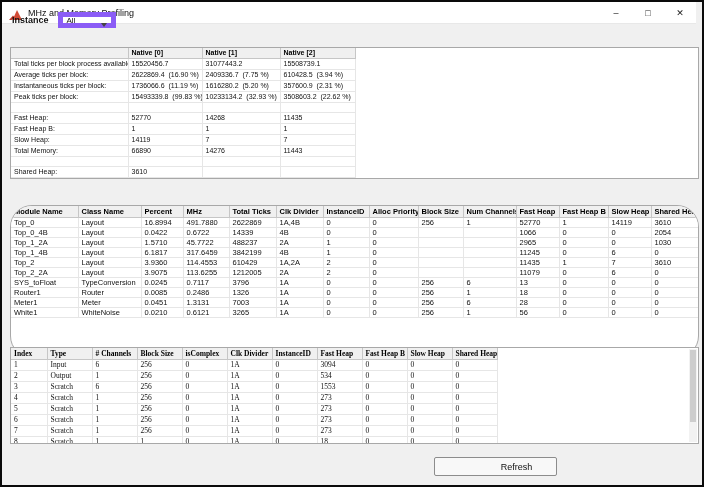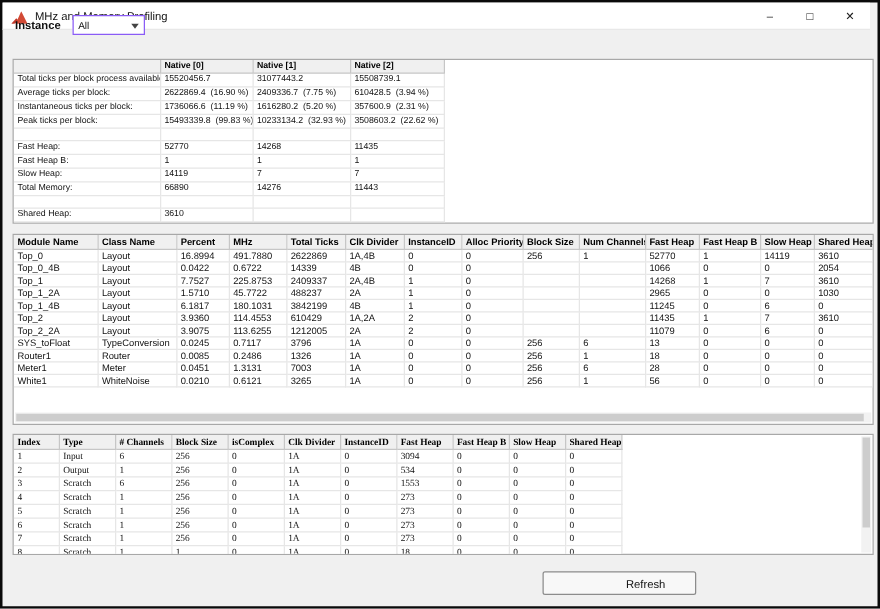--- a/index.html
+++ b/index.html
@@ -23,21 +23,21 @@
   .wbtn {
     width:32px; height:100%; display:flex; align-items:center; justify-content:center;
     font-size:9px; color:#222; cursor:default; user-select:none;
   }
 
   
   .instance-row { position:absolute; top:10px; left:10px; height:16px; display:flex; align-items:center; }
   .instance-label { font-size:9px; font-weight:bold; color:#111; margin-right:9px; }
   .dropdown {
     position:relative; width:58px; height:16px; background:#fff;
-    border:1px solid #8b5cf6; display:flex; align-items:center;
+    border:5px solid #8b5cf6; display:flex; align-items:center;
     font-size:8px; padding-left:4px; color:#111;
   }
   .dd-arrow {
     position:absolute; right:4px; top:6px; width:0; height:0;
     border-left:3px solid transparent; border-right:3px solid transparent;
     border-top:4px solid #444;
   }
 
   
   .tbl { position:absolute; background:#ffffff; border:1px solid #a8a8a8; overflow:hidden; }
@@ -50,21 +50,21 @@
   .tbl td {
     background:#ffffff; text-align:left;
     border-right:1px solid #e6e6e6; border-bottom:1px solid #e6e6e6;
     padding:0 3px; white-space:pre; overflow:hidden; color:#111;
   }
 
   .summary { left:8px; top:45px;  width:689px; height:132px; font-size:7px; }
   .summary table { width:344px; }
   .summary th, .summary td { height:10px; line-height:10px; }
 
-  .module  { left:8px; top:185px; width:689px; height:153px; font-size:7.5px; }
+  .module  { left:8px; top:203px; width:689px; height:153px; font-size:7.5px;border-radius:22px; }
   .module table { width:687px; }
   .module th { height:11px; line-height:11px; }
   .module td { height:9px;  line-height:9px; }
 
   .buffer  { left:8px; top:345px; width:689px; height:97px; font-size:7.5px; }
   .buffer table { width:486px;font-family:Liberation Serif, serif; }
   .buffer th { height:11px; line-height:11px; }
   .buffer td { height:10px; line-height:10px; }
 
   
@@ -260,56 +260,40 @@
             <td>0</td>
             <td>0</td>
             <td></td>
             <td></td>
             <td>1066</td>
             <td>0</td>
             <td>0</td>
             <td>2054</td>
           </tr>
           <tr>
-            <td>Top_1</td>
-            <td>Layout</td>
-            <td>7.7527</td>
-            <td>225.8753</td>
-            <td>2409337</td>
-            <td>2A,4B</td>
-            <td>1</td>
-            <td>0</td>
-            <td></td>
-            <td></td>
-            <td>14268</td>
-            <td>1</td>
-            <td>7</td>
-            <td>3610</td>
-          </tr>
-          <tr>
             <td>Top_1_2A</td>
             <td>Layout</td>
             <td>1.5710</td>
             <td>45.7722</td>
             <td>488237</td>
             <td>2A</td>
             <td>1</td>
             <td>0</td>
             <td></td>
             <td></td>
             <td>2965</td>
             <td>0</td>
             <td>0</td>
             <td>1030</td>
           </tr>
           <tr>
             <td>Top_1_4B</td>
             <td>Layout</td>
             <td>6.1817</td>
-            <td>180.1031</td>
+            <td>317.6459</td>
             <td>3842199</td>
             <td>4B</td>
             <td>1</td>
             <td>0</td>
             <td></td>
             <td></td>
             <td>11245</td>
             <td>0</td>
             <td>6</td>
             <td>0</td>

